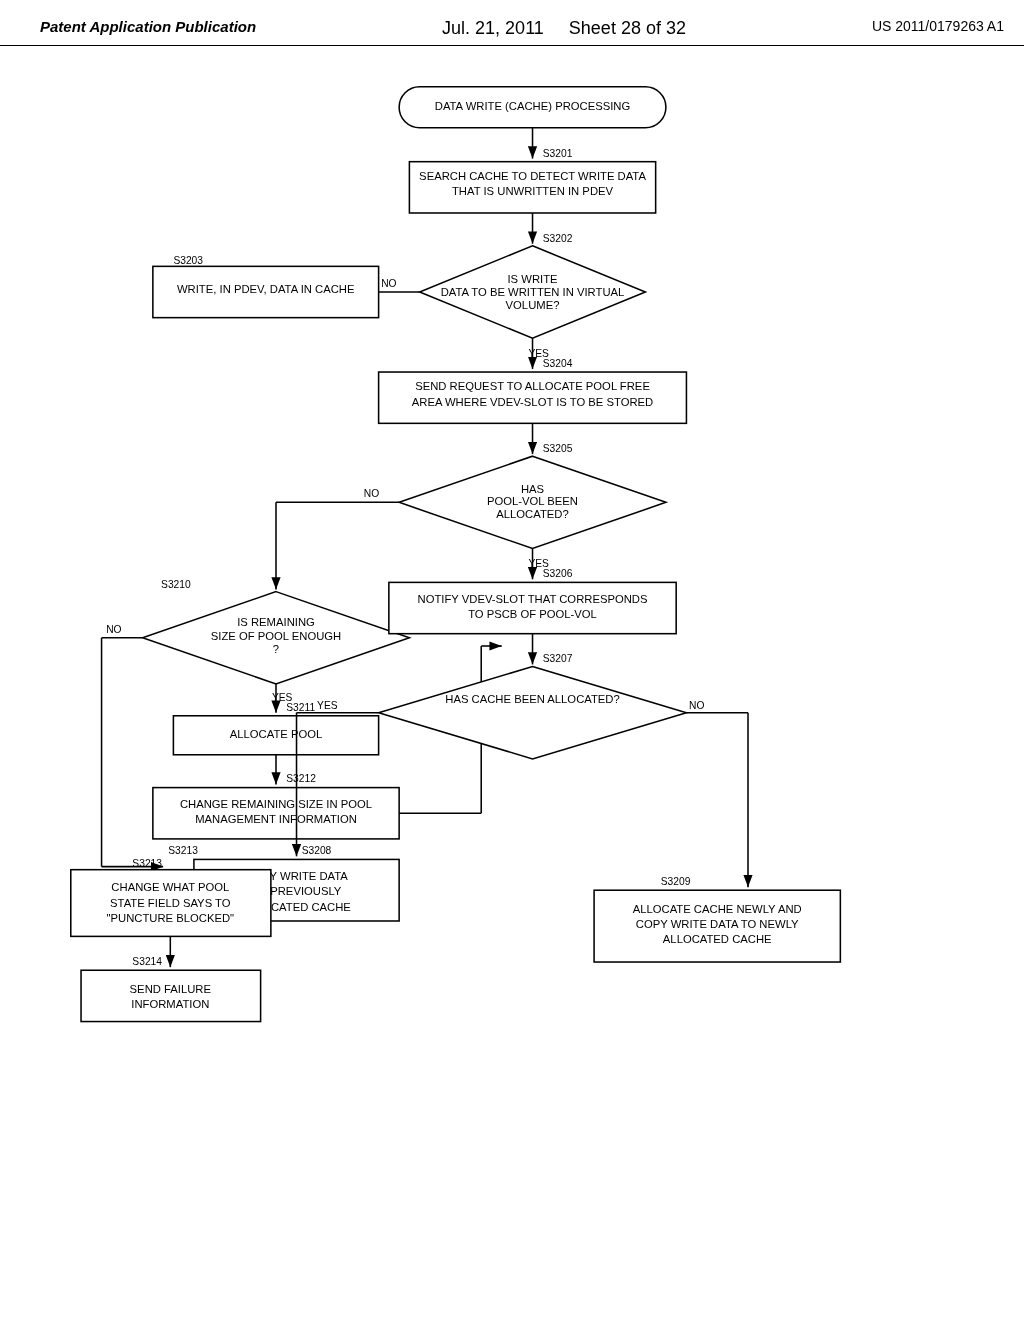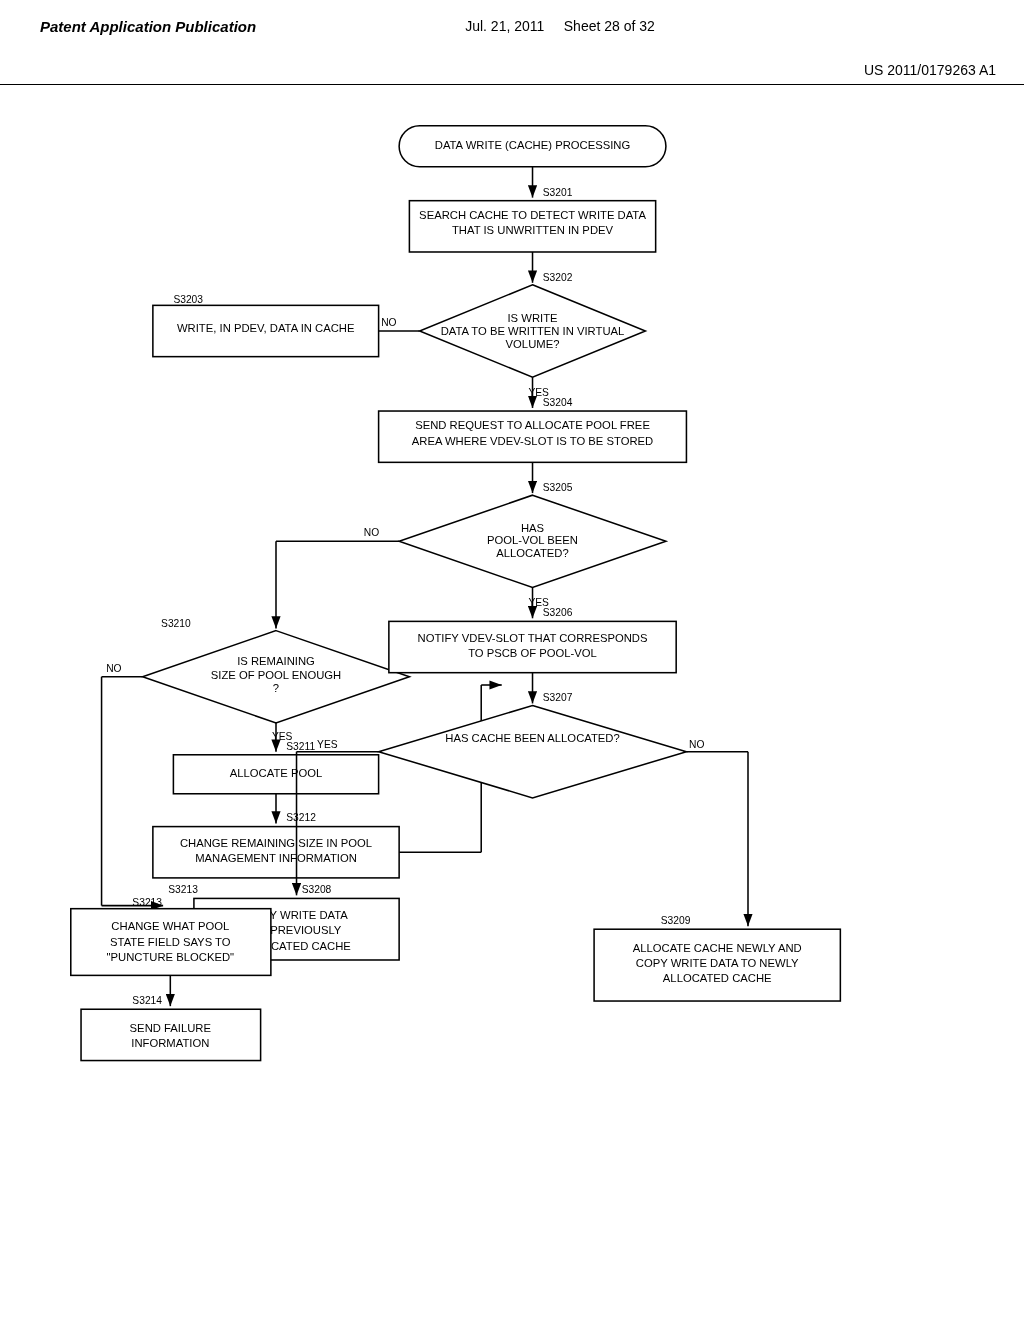--- a/index.html
+++ b/index.html
@@ -9,38 +9,37 @@
       width: 1024px;
       min-height: 1320px;
       position: relative;
       overflow-x: hidden;
     }
 
     .page-header {
       display: flex;
       justify-content: space-between;
       align-items: flex-start;
-      padding: 18px 28px 0 40px;
+      padding: 18px 20px 0 40px;
       border-bottom: 1px solid #000;
       padding-bottom: 6px;
     }
 
     .header-left {
       font-size: 15px;
       font-weight: bold;
       font-style: italic;
     }
 
     .header-center {
-      font-size: 14px;
+      font-size: 18px;
     }
 
     .header-right {
       font-size: 14px;
-      margin-top: 44px;
     }
 
     .diagram-area {
       position: relative;
       width: 100%;
       height: 1180px;
       margin-top: 10px;
     }
 
     svg.flowchart {

